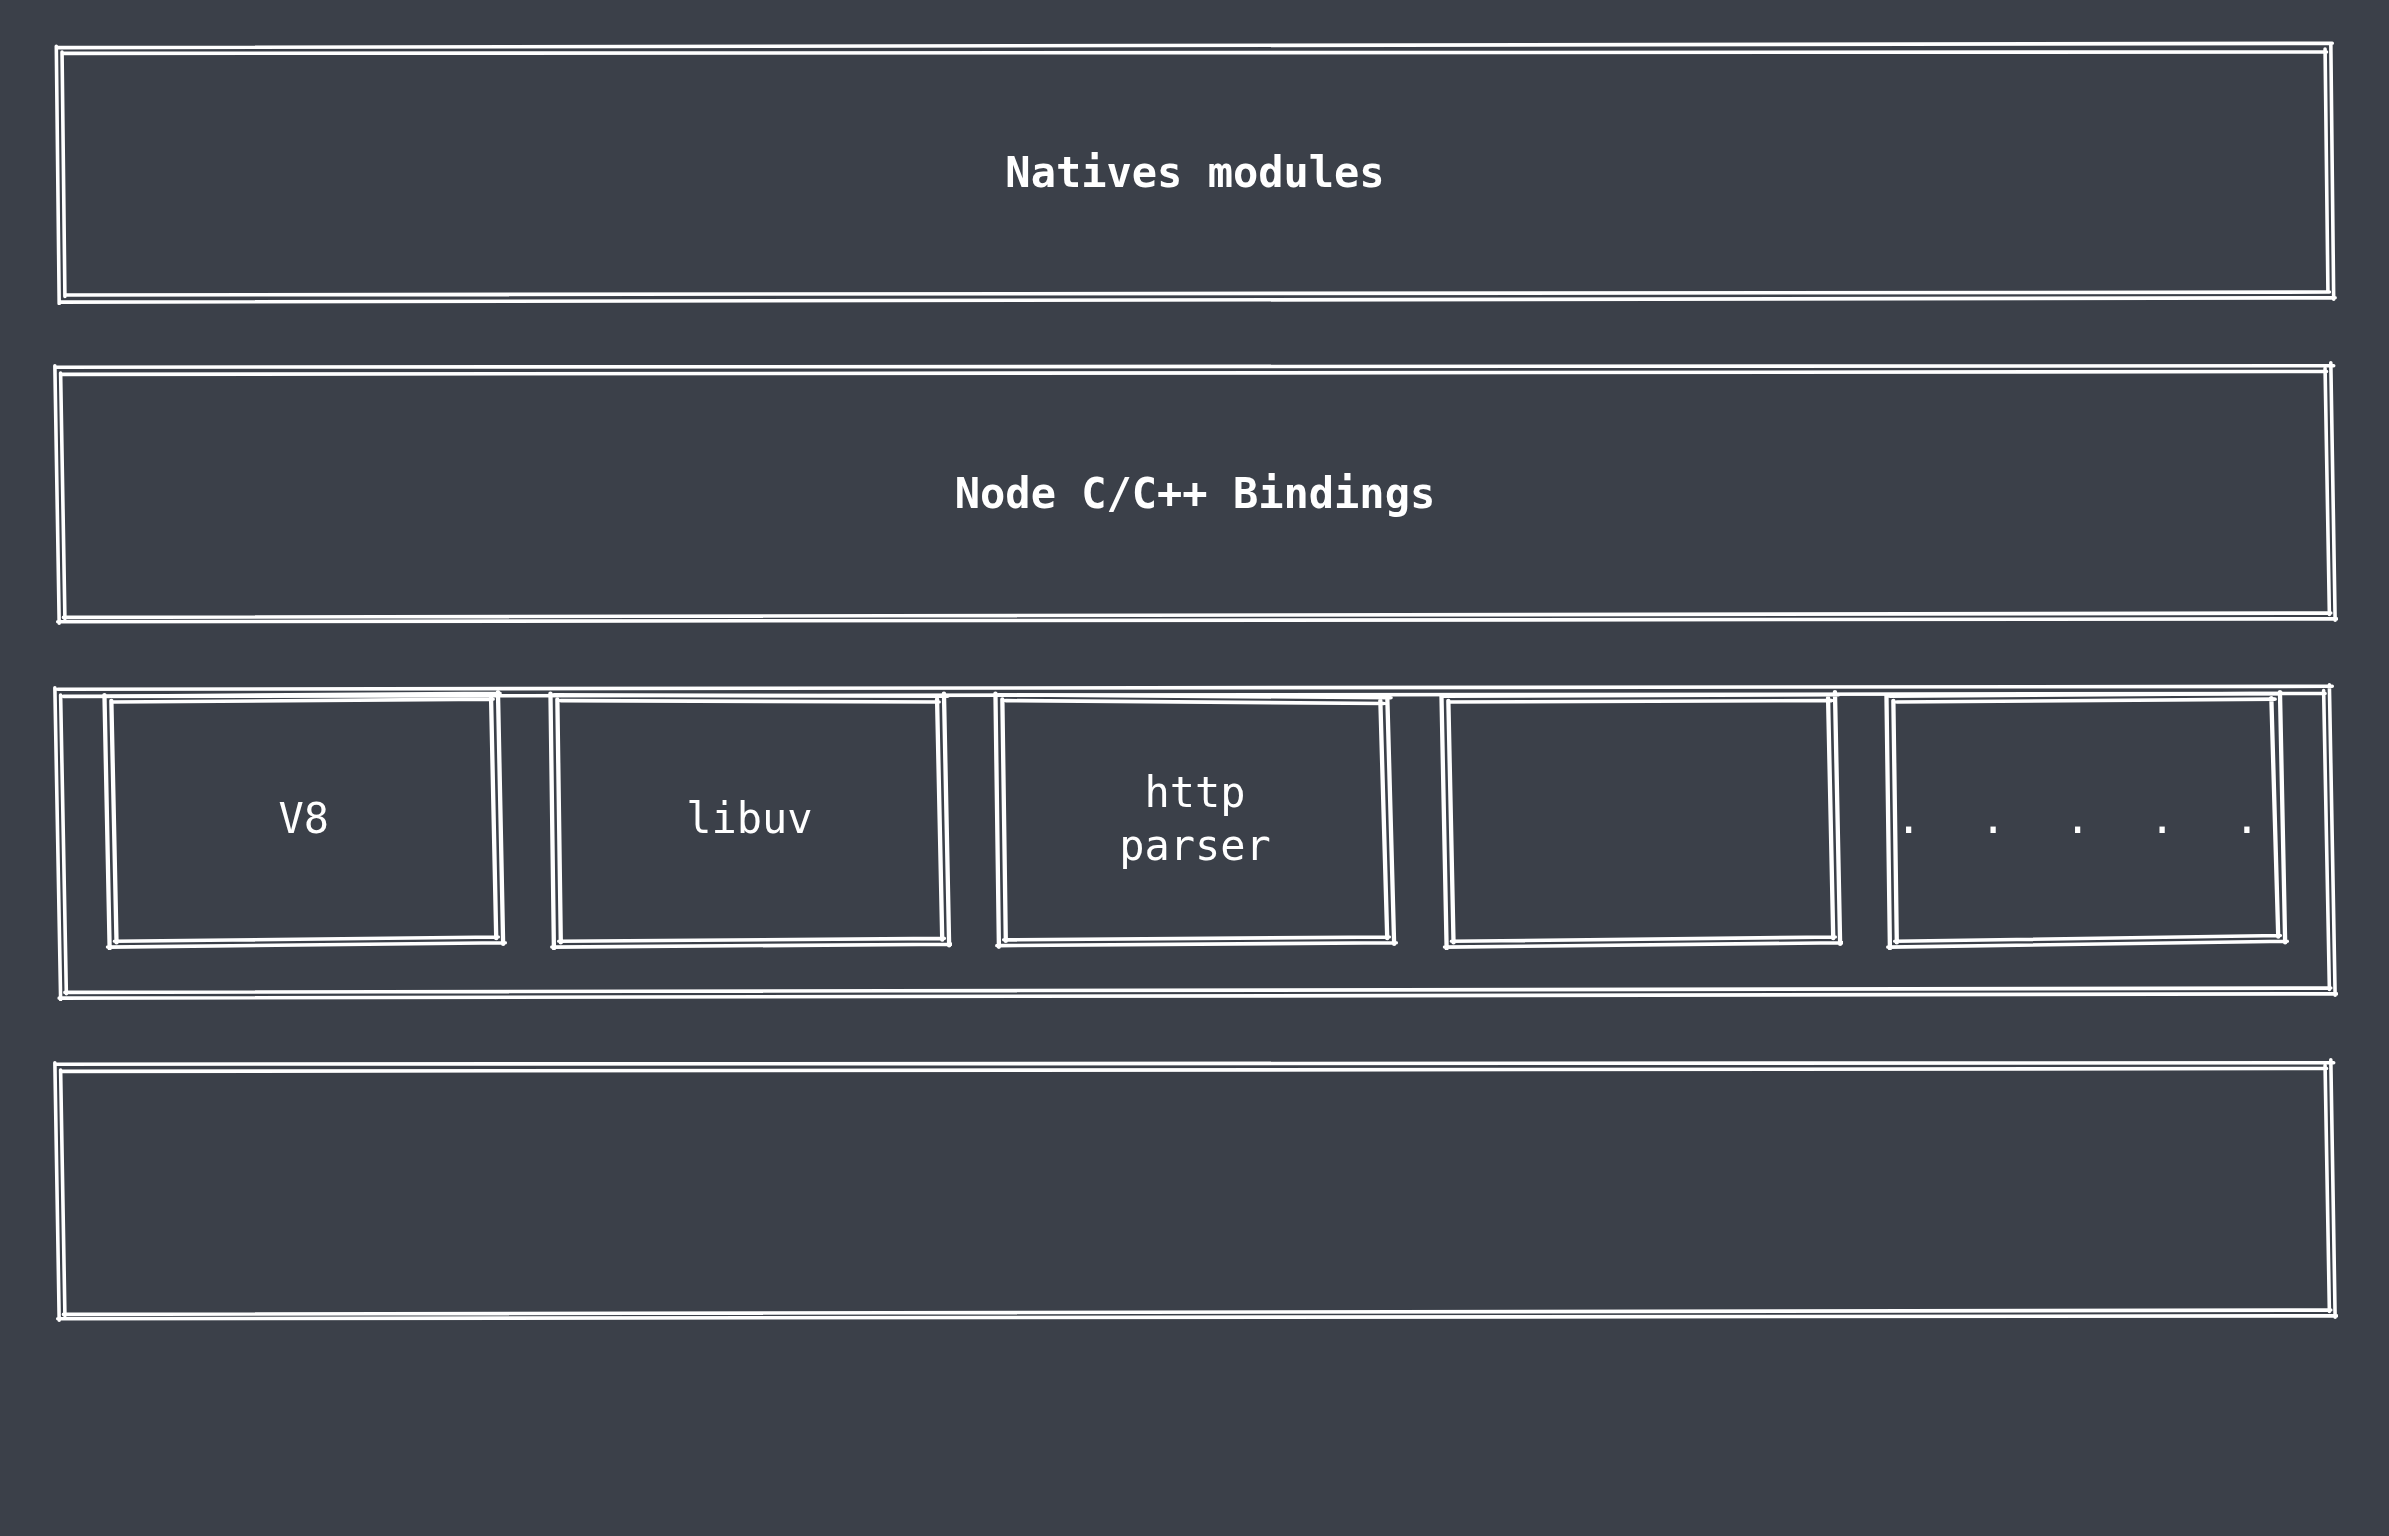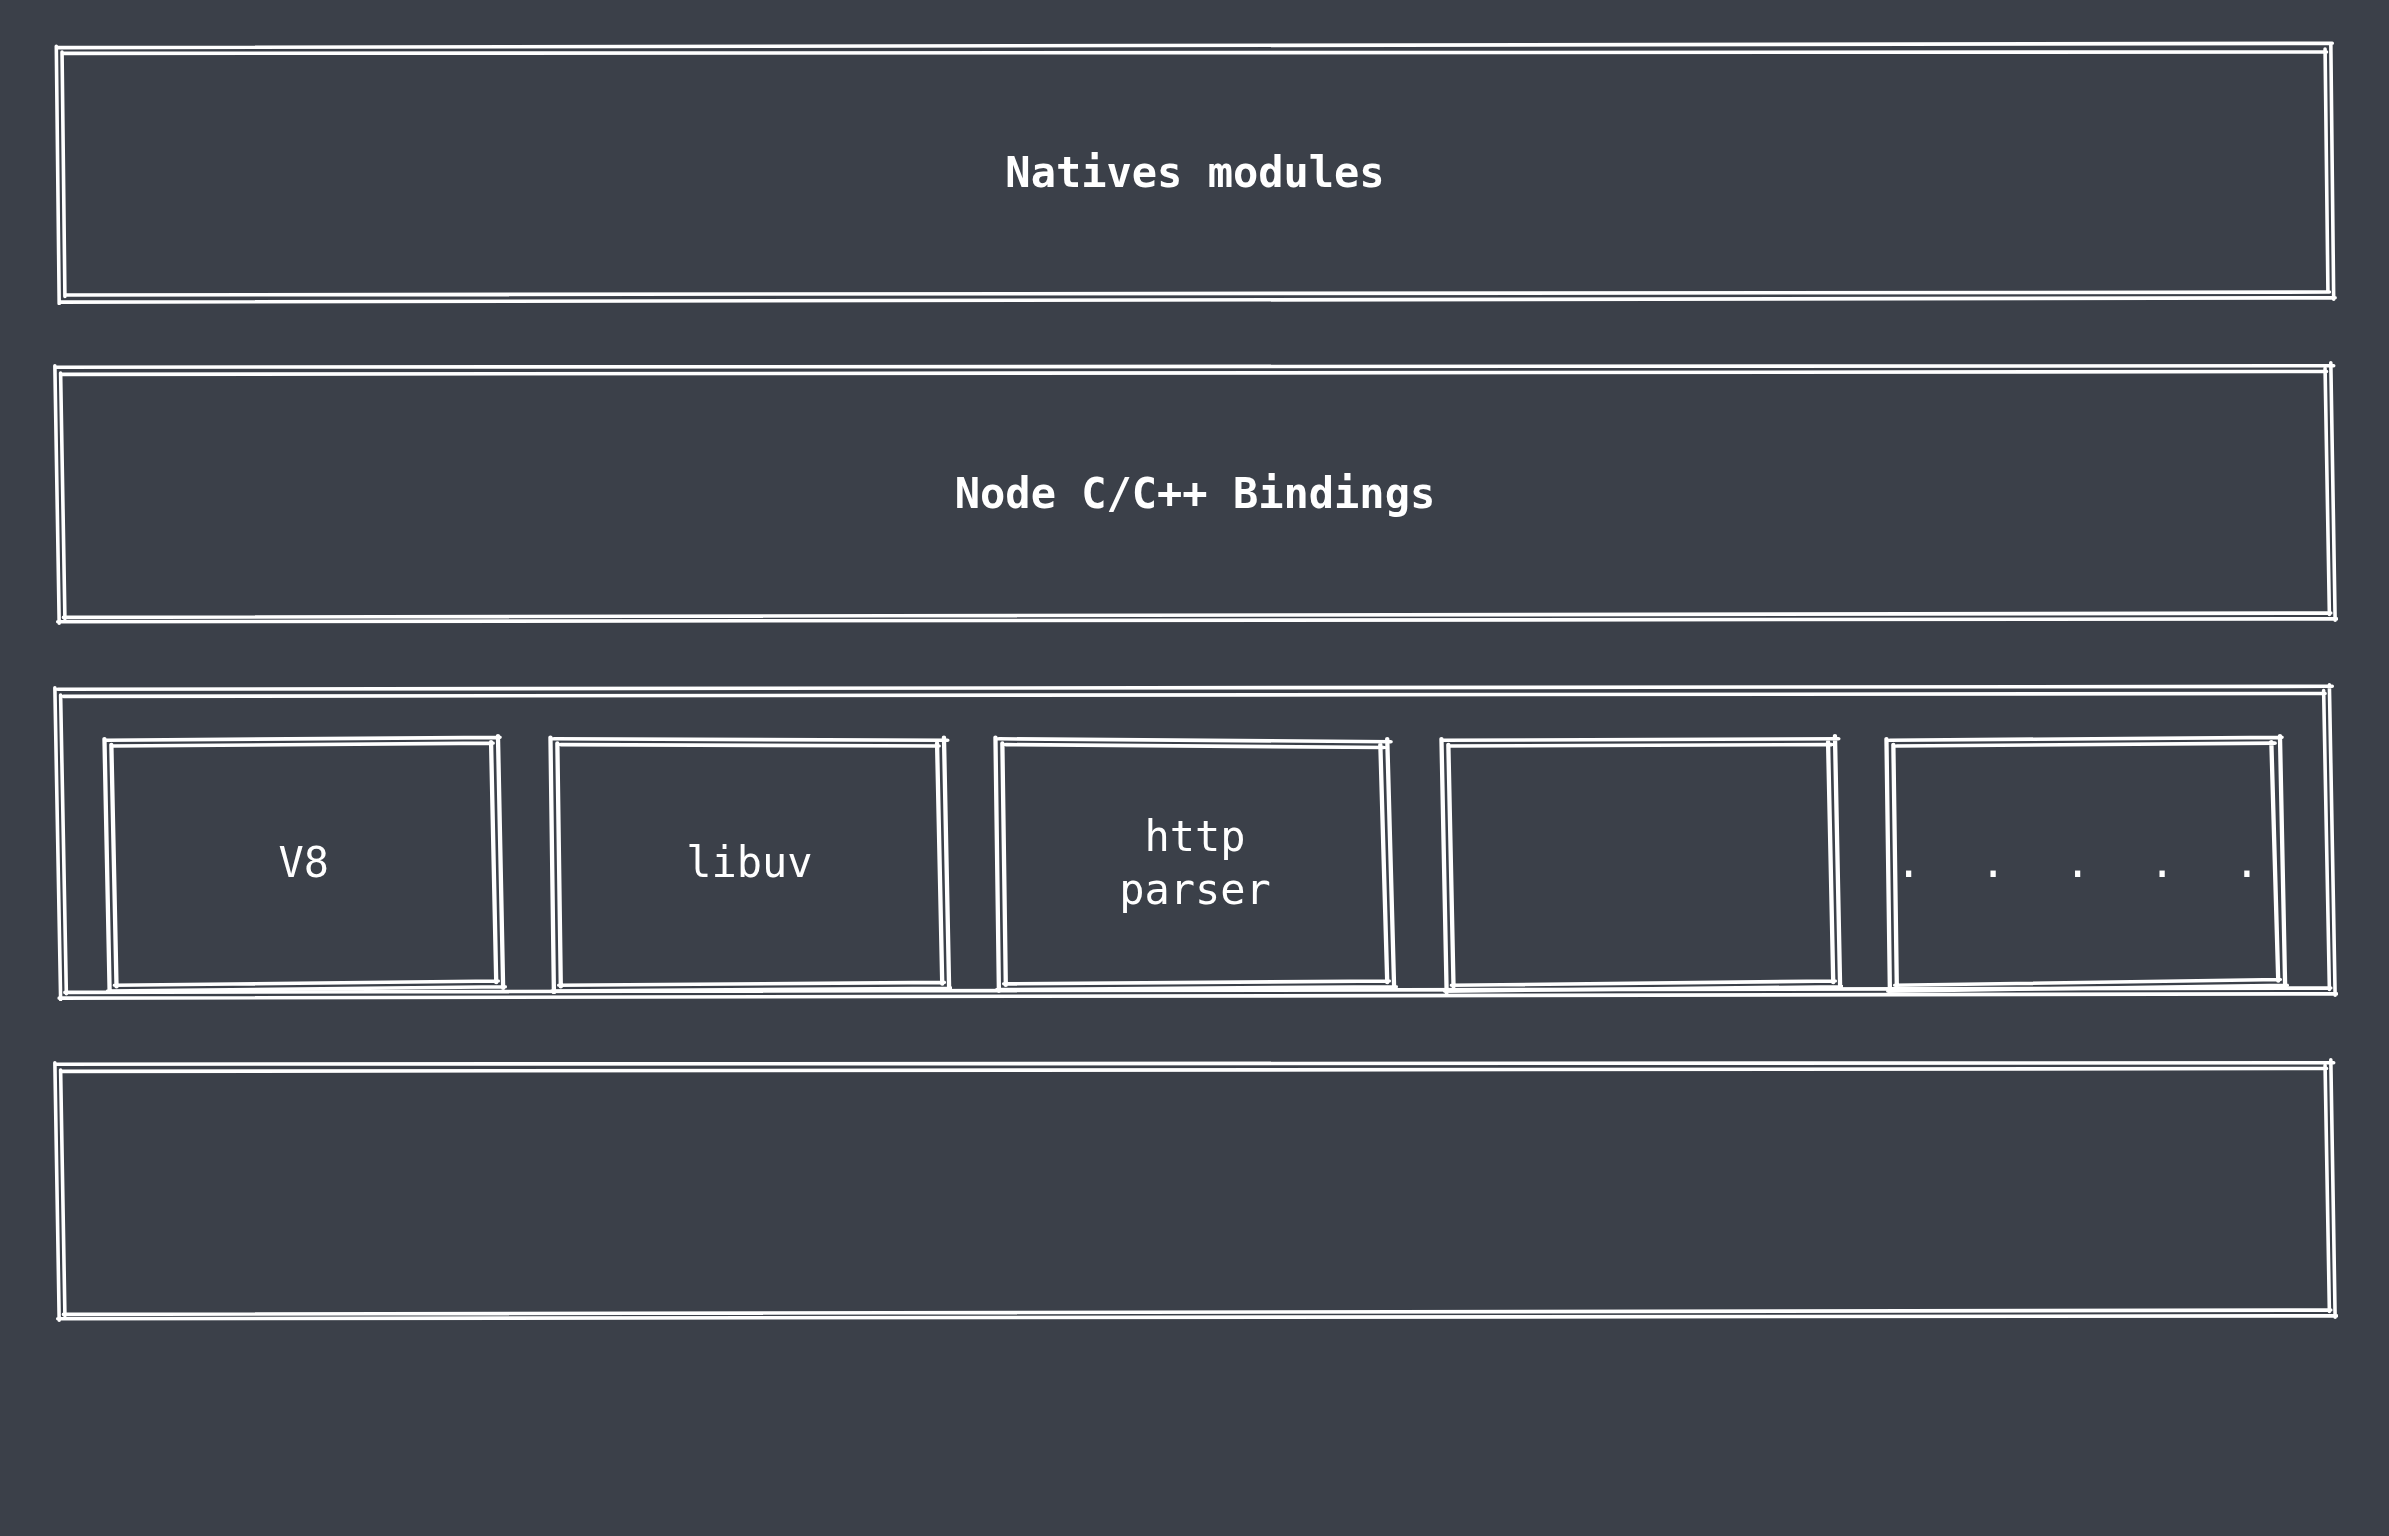--- a/index.html
+++ b/index.html
@@ -81,21 +81,21 @@
   <span class="layer-label">Node C/C++ Bindings</span>
 </div>
 
 <div class="layer" style="left:52px; top:682px; width:2286px; height:319px;">
   <svg class="box-border" viewBox="0 0 3184 444" preserveAspectRatio="none">
     <path d="M8 10 L3176 6 M3172 4 L3180 436 M3182 434 L10 440 M12 442 L4 8
              M16 20 L3166 16 M3164 12 L3172 428 M3174 426 L18 432 M20 434 L12 18"></path>
   </svg>
 </div>
 
-<div class="sub-row" style="left:52px; top:704px; width:2286px; height:319px;">
+<div class="sub-row" style="left:52px; top:660px; width:2286px; height:319px;">
 
   <div class="sub">
     <svg class="box-border" viewBox="0 0 470 360" preserveAspectRatio="none">
       <path d="M6 10 L462 6 M460 4 L466 352 M468 350 L8 356 M10 358 L4 8
                M14 18 L454 14 M452 12 L458 344 M460 342 L16 348 M18 350 L12 16"></path>
     </svg>
     <span class="sub-label">V8</span>
   </div>
 
   <div class="sub">

